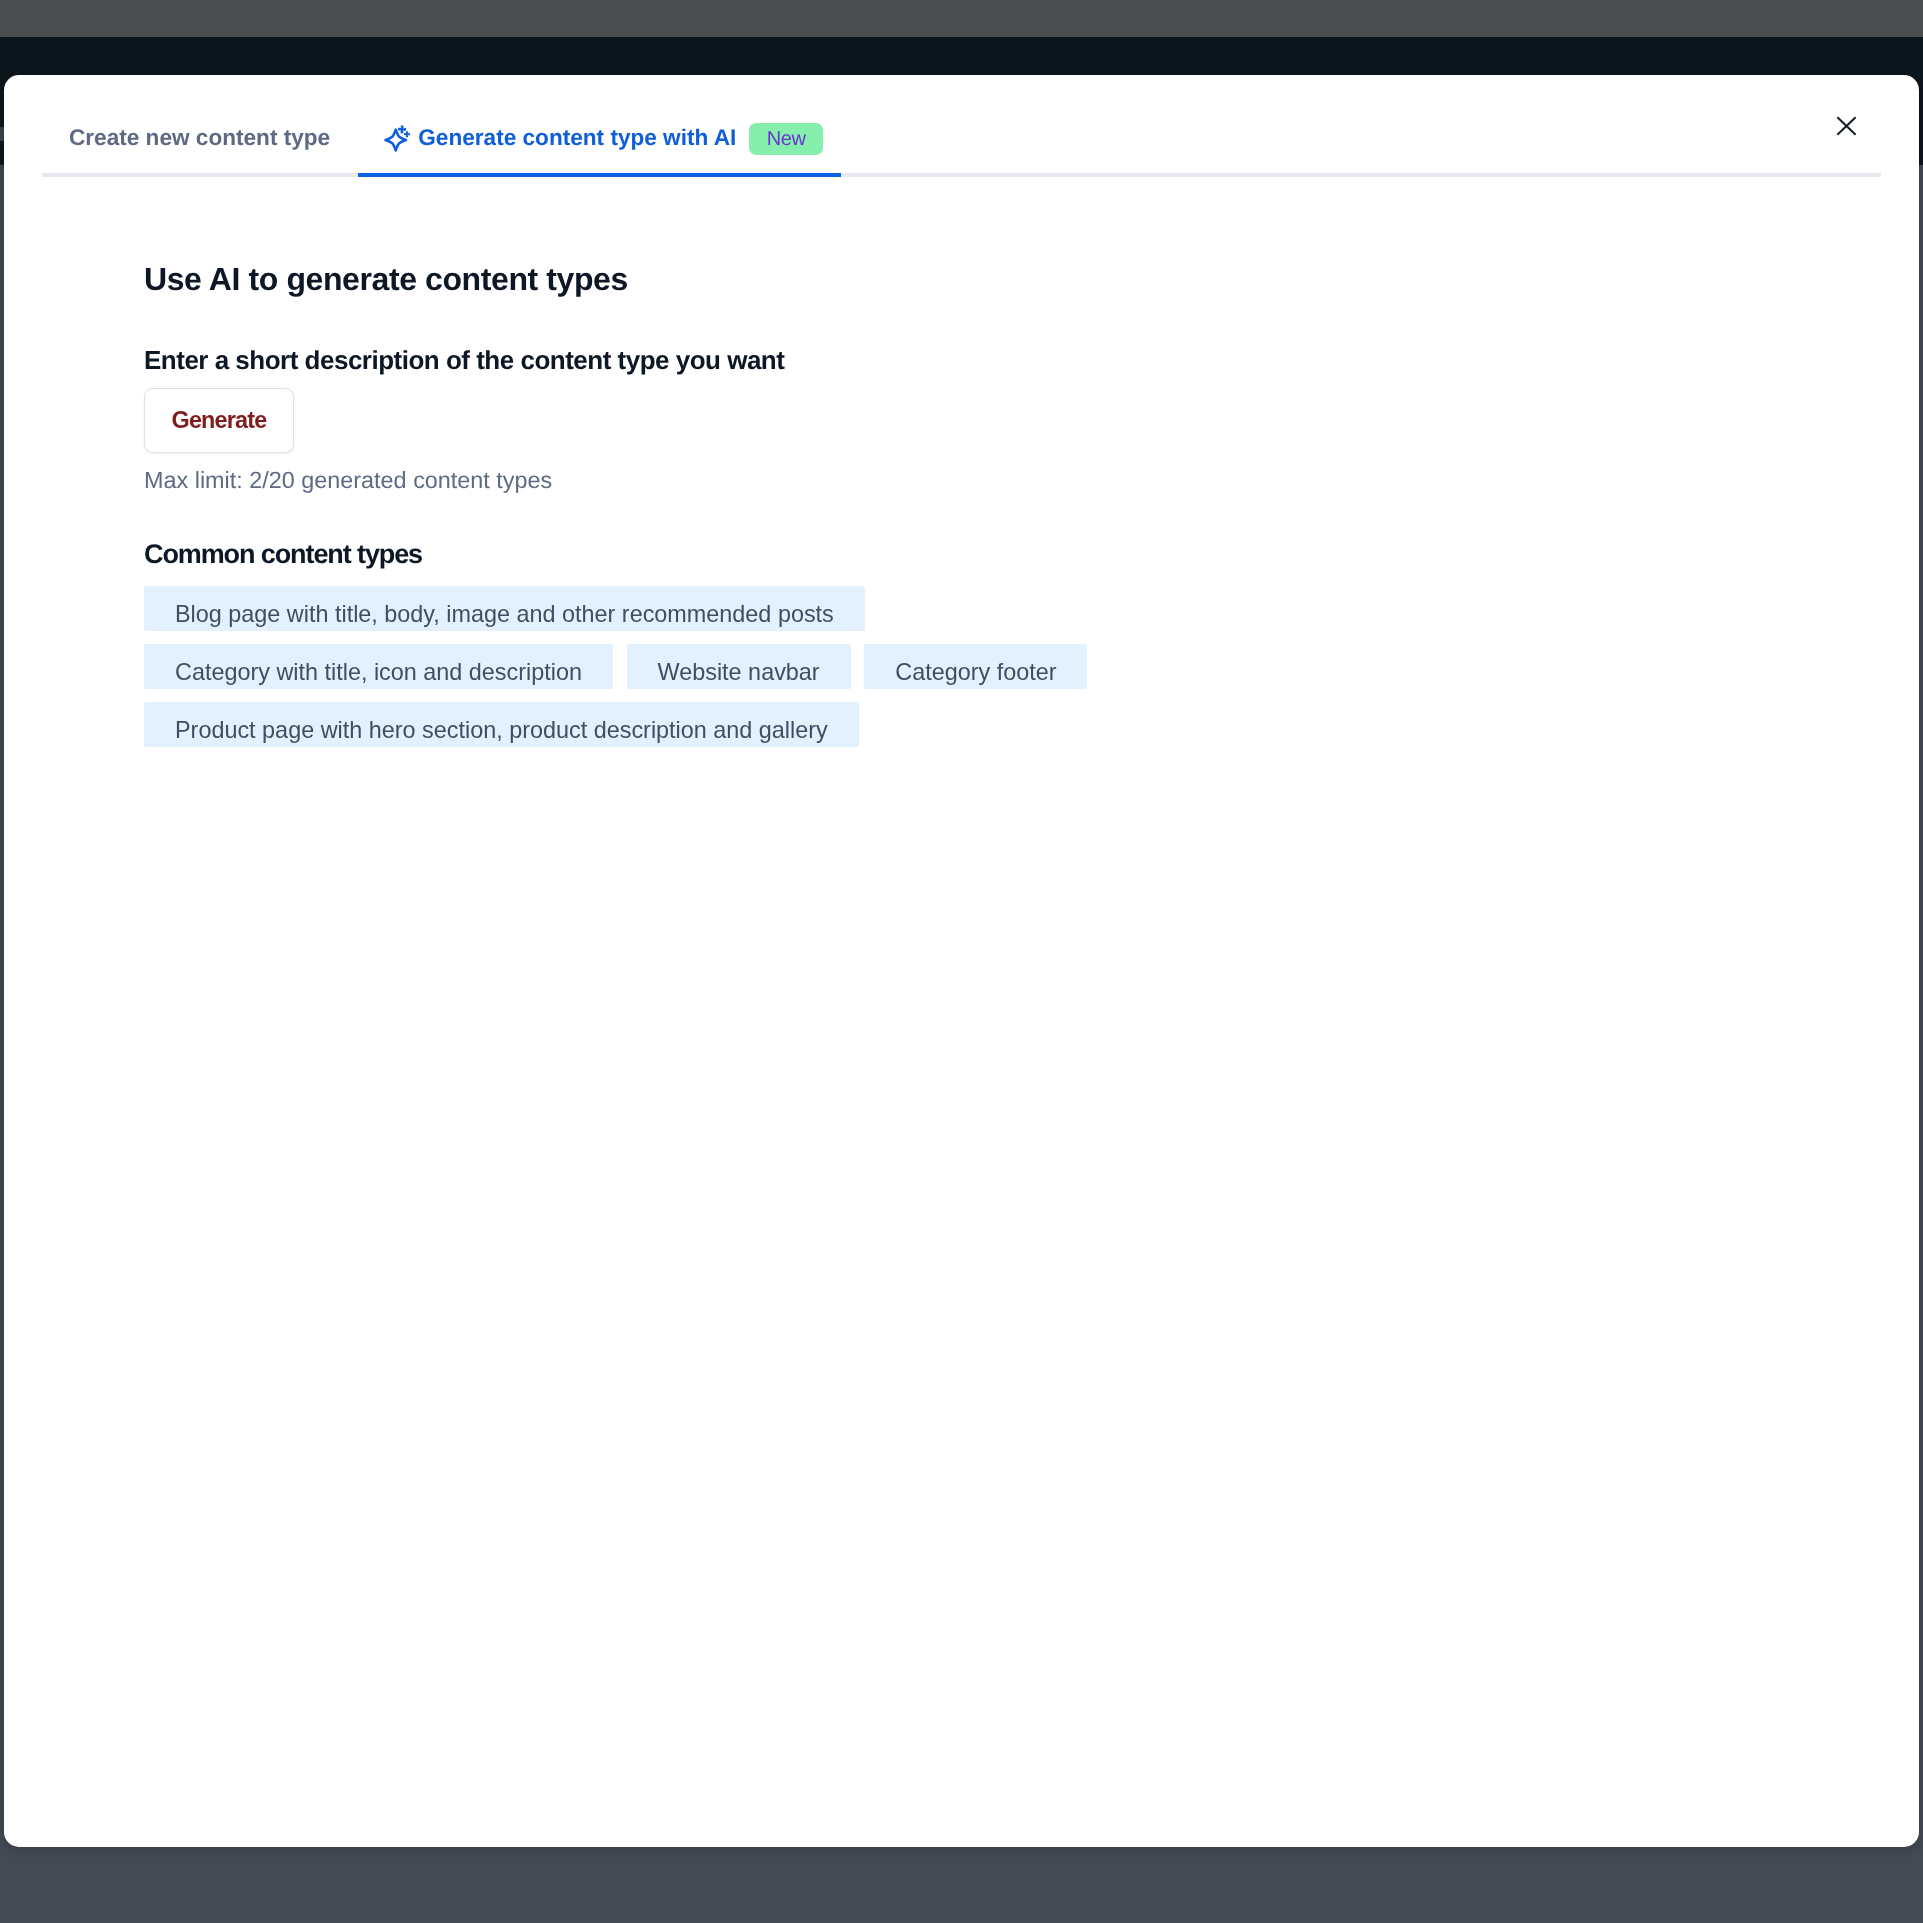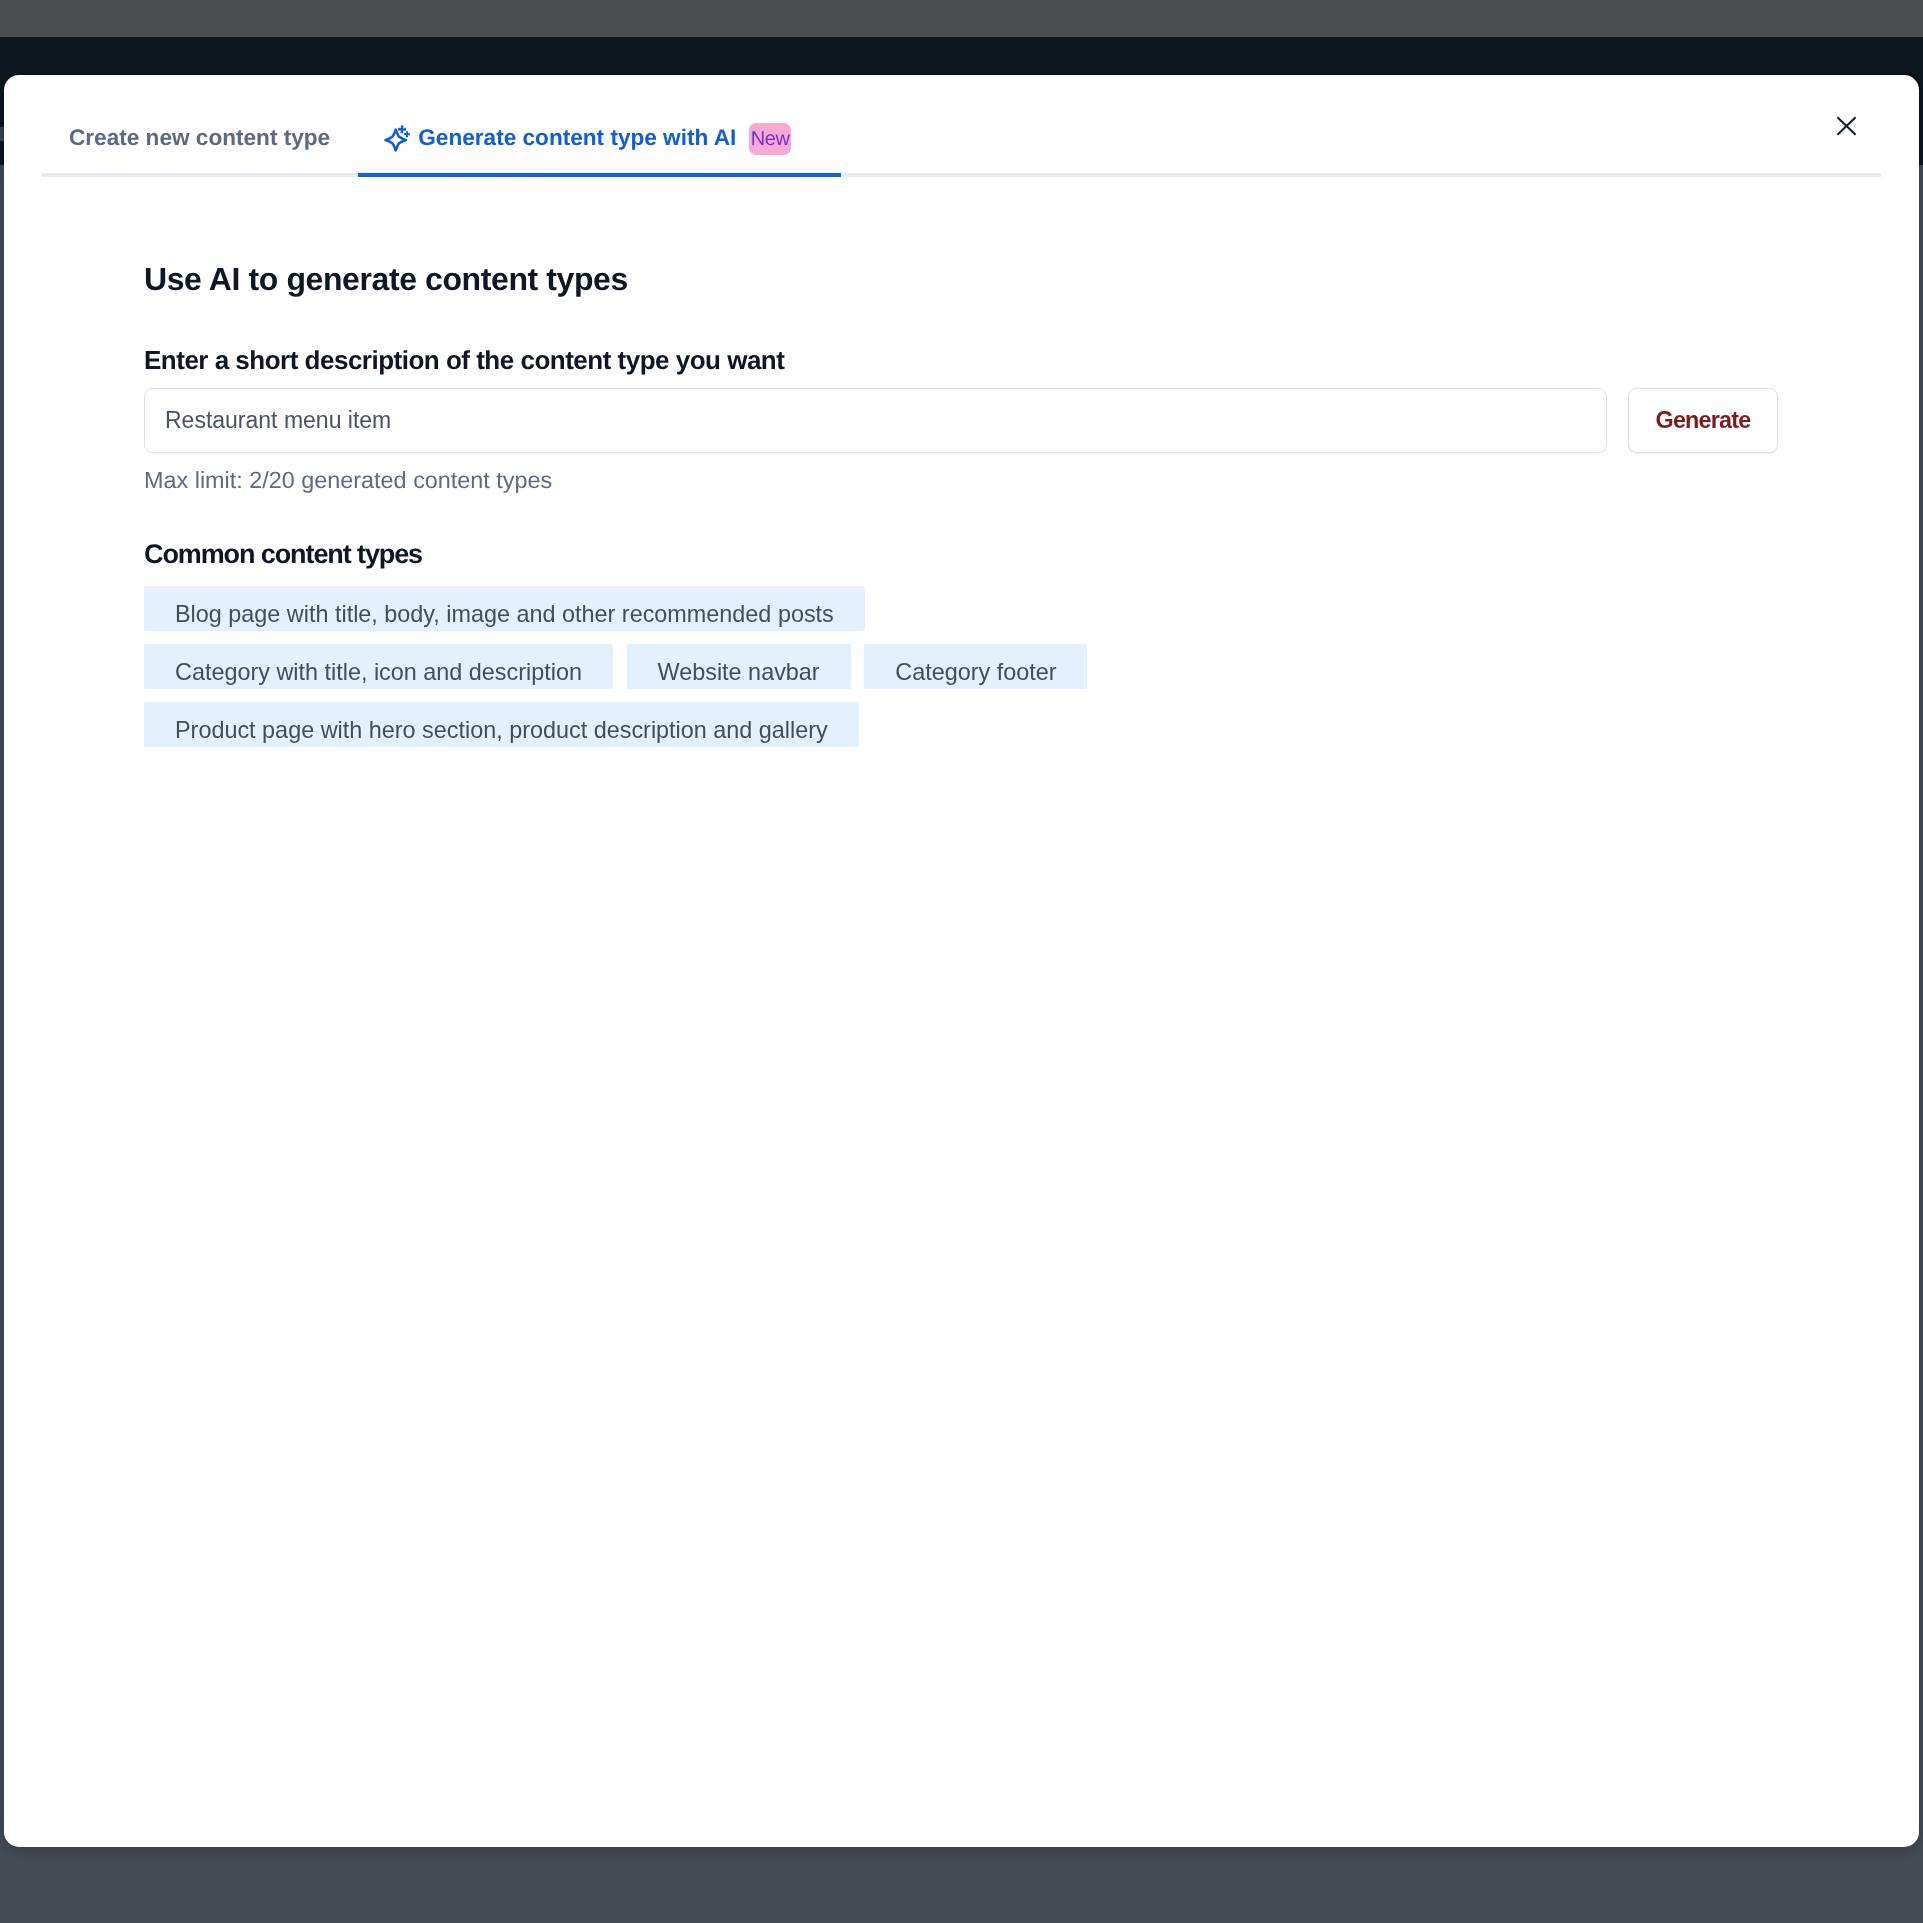--- a/index.html
+++ b/index.html
@@ -81,27 +81,27 @@
   }
   .tab-inactive .tab-label { color: #5e6a84; text-align: right; }
   .tab-active   .tab-label { color: #0f5fd8; }
   .tab-active-indicator {
     position: absolute;
     left: 354px; top: 98px;
     width: 483px; height: 4px;
     background: #0c63e4;
   }
   .badge-new {
-    background: #f9a8d4;
+    background: #86efac;
     color: #6c34d4;
     border-radius: 7.2px;
     font-size: 20px;
     font-weight: 500;
     letter-spacing: -0.4px;
-    width: 42px;
+    width: 74px;
     height: 32px;
     line-height: 32px;
     text-align: center;
     margin-left: 12.8px;
     position: relative;
     top: 14.4px;
   }
   .sparkle { display:block; margin-right: 6.8px; position: relative; top: 15px; }
 
   
@@ -246,21 +246,20 @@
       </svg>
     </span>
   </button>
 
   <div class="content">
     <h2 class="page-title">Use AI to generate content types</h2>
 
     <div class="field-label">Enter a short description of the content type you want</div>
 
     <div class="input-row">
-      <input class="desc-input" type="text" value="Restaurant menu item" style="">
       <button class="generate-btn">Generate</button>
     </div>
 
     <div class="max-limit">Max limit: 2/20 generated content types</div>
 
     <div class="section-title">Common content types</div>
 
     <div class="chips">
       <button class="chip">Blog page with title, body, image and other recommended posts</button>
       <button class="chip">Category with title, icon and description</button>

